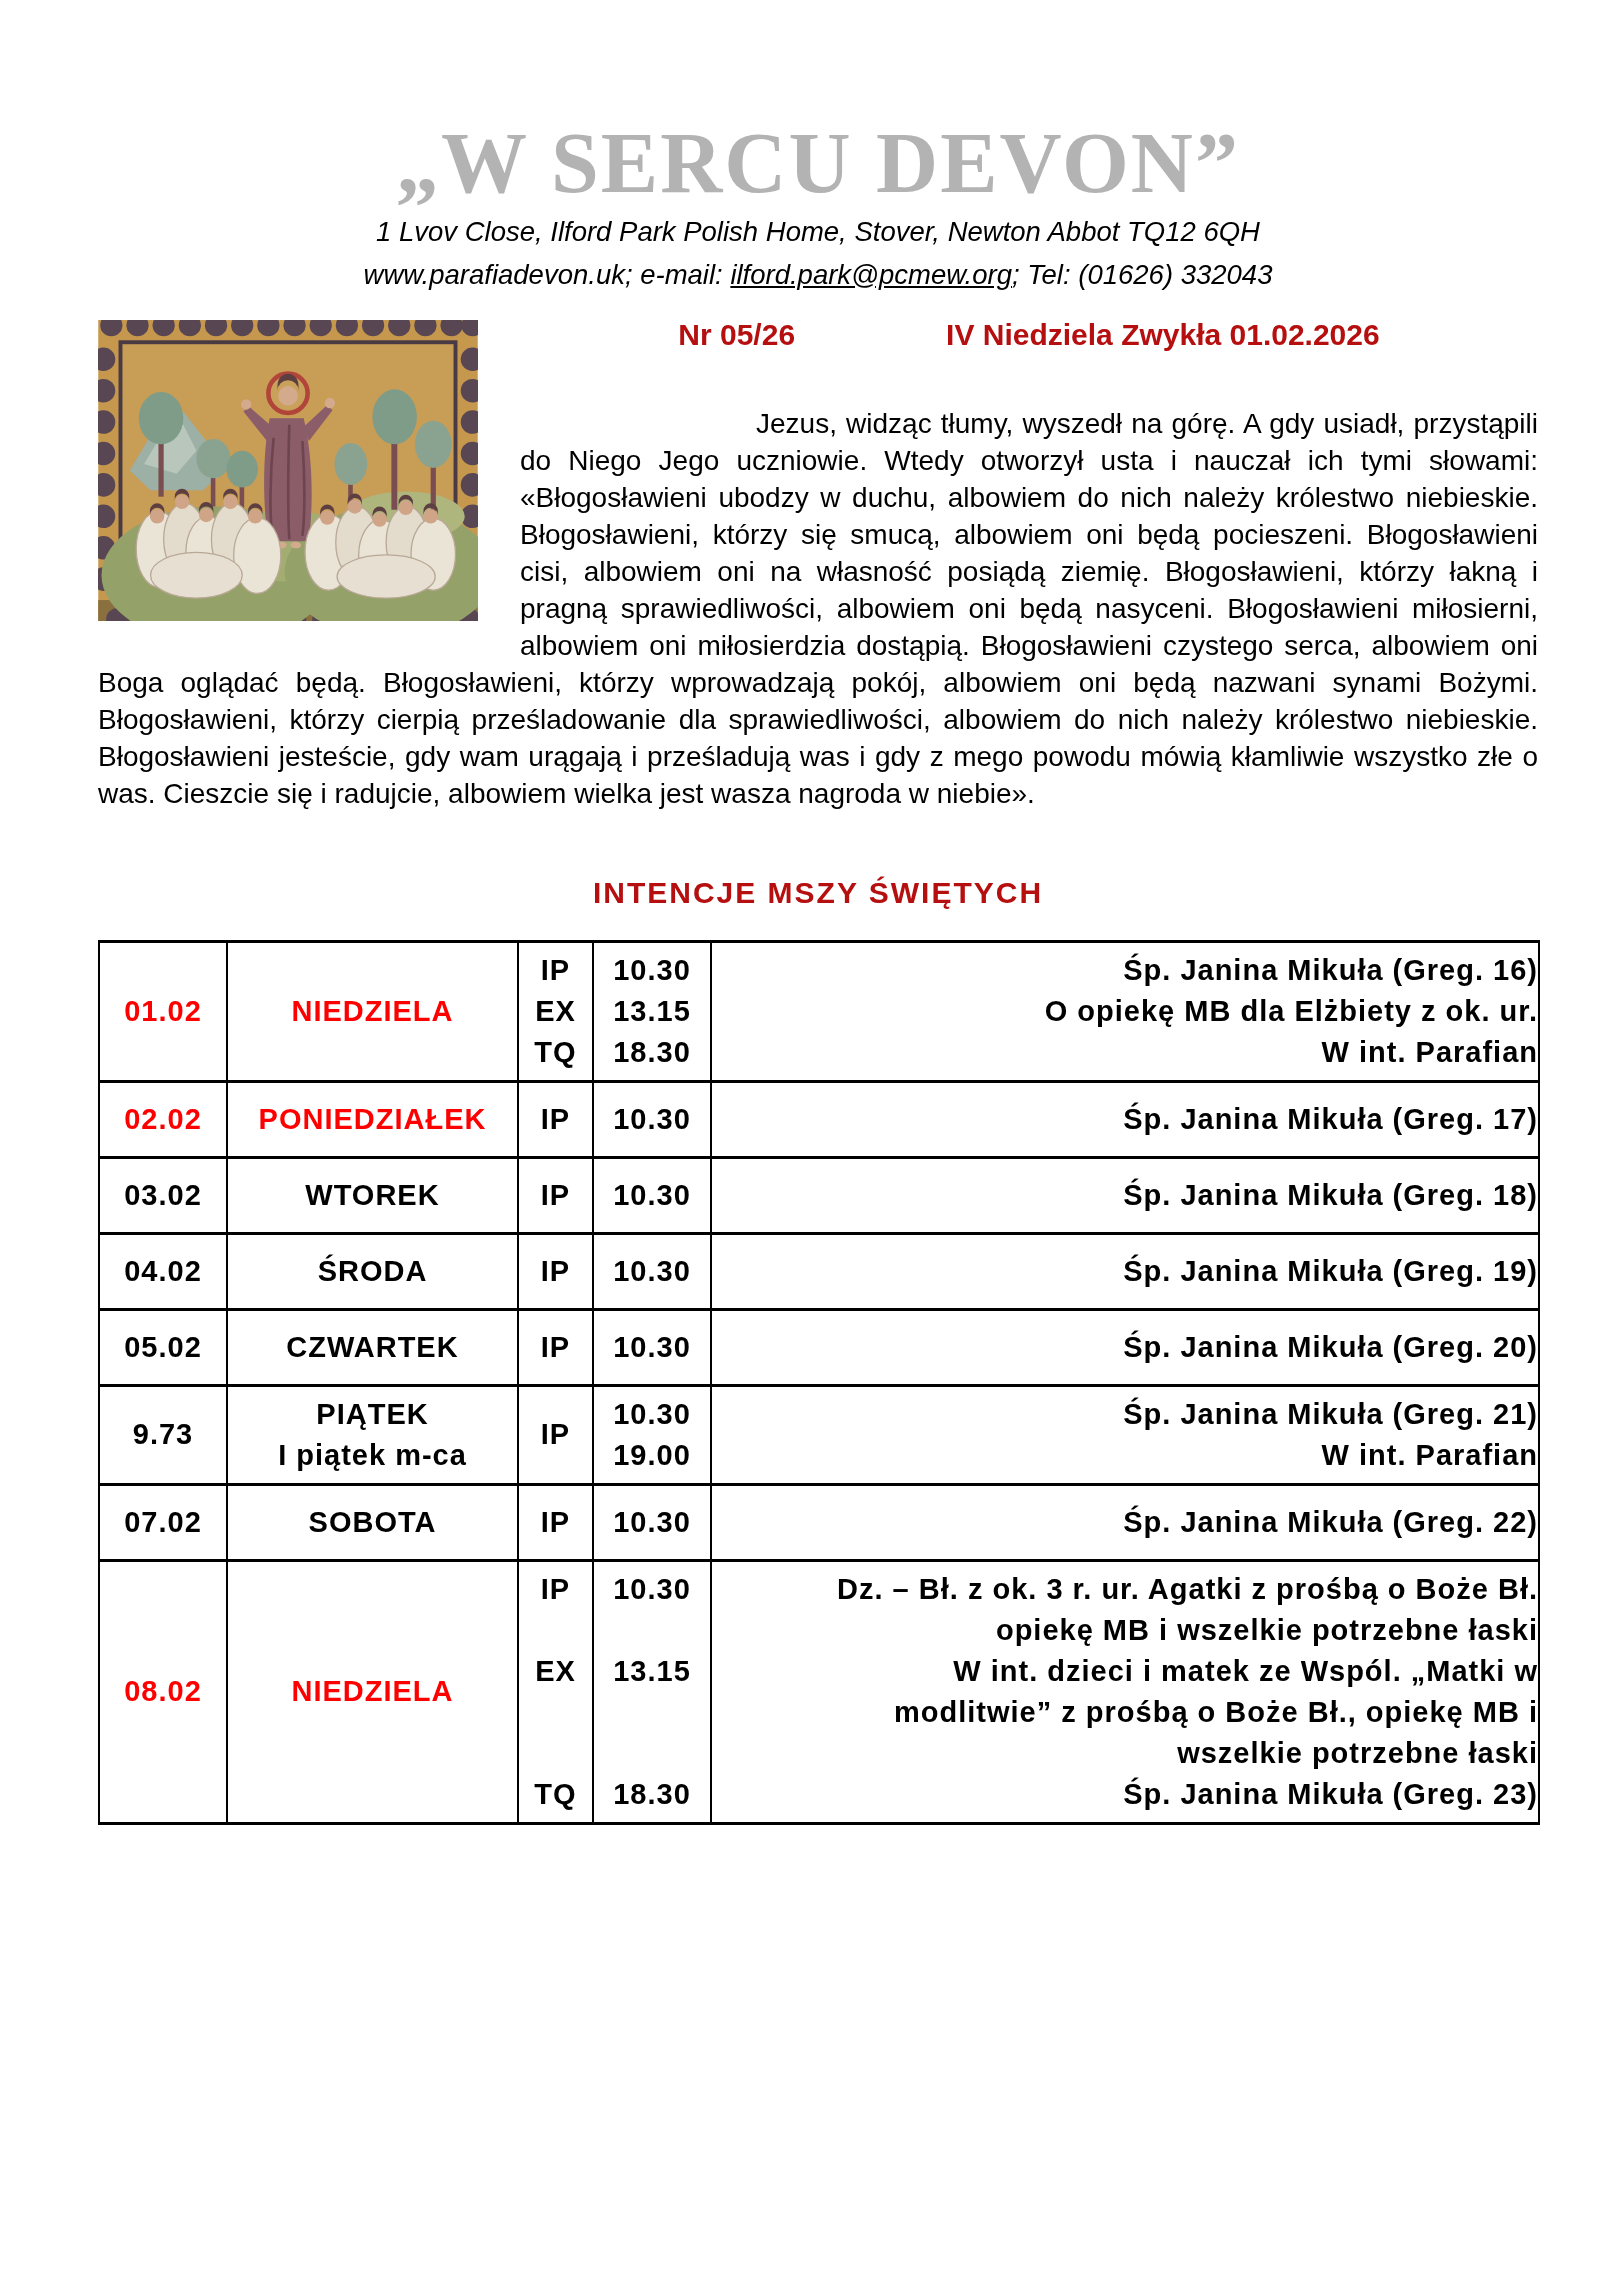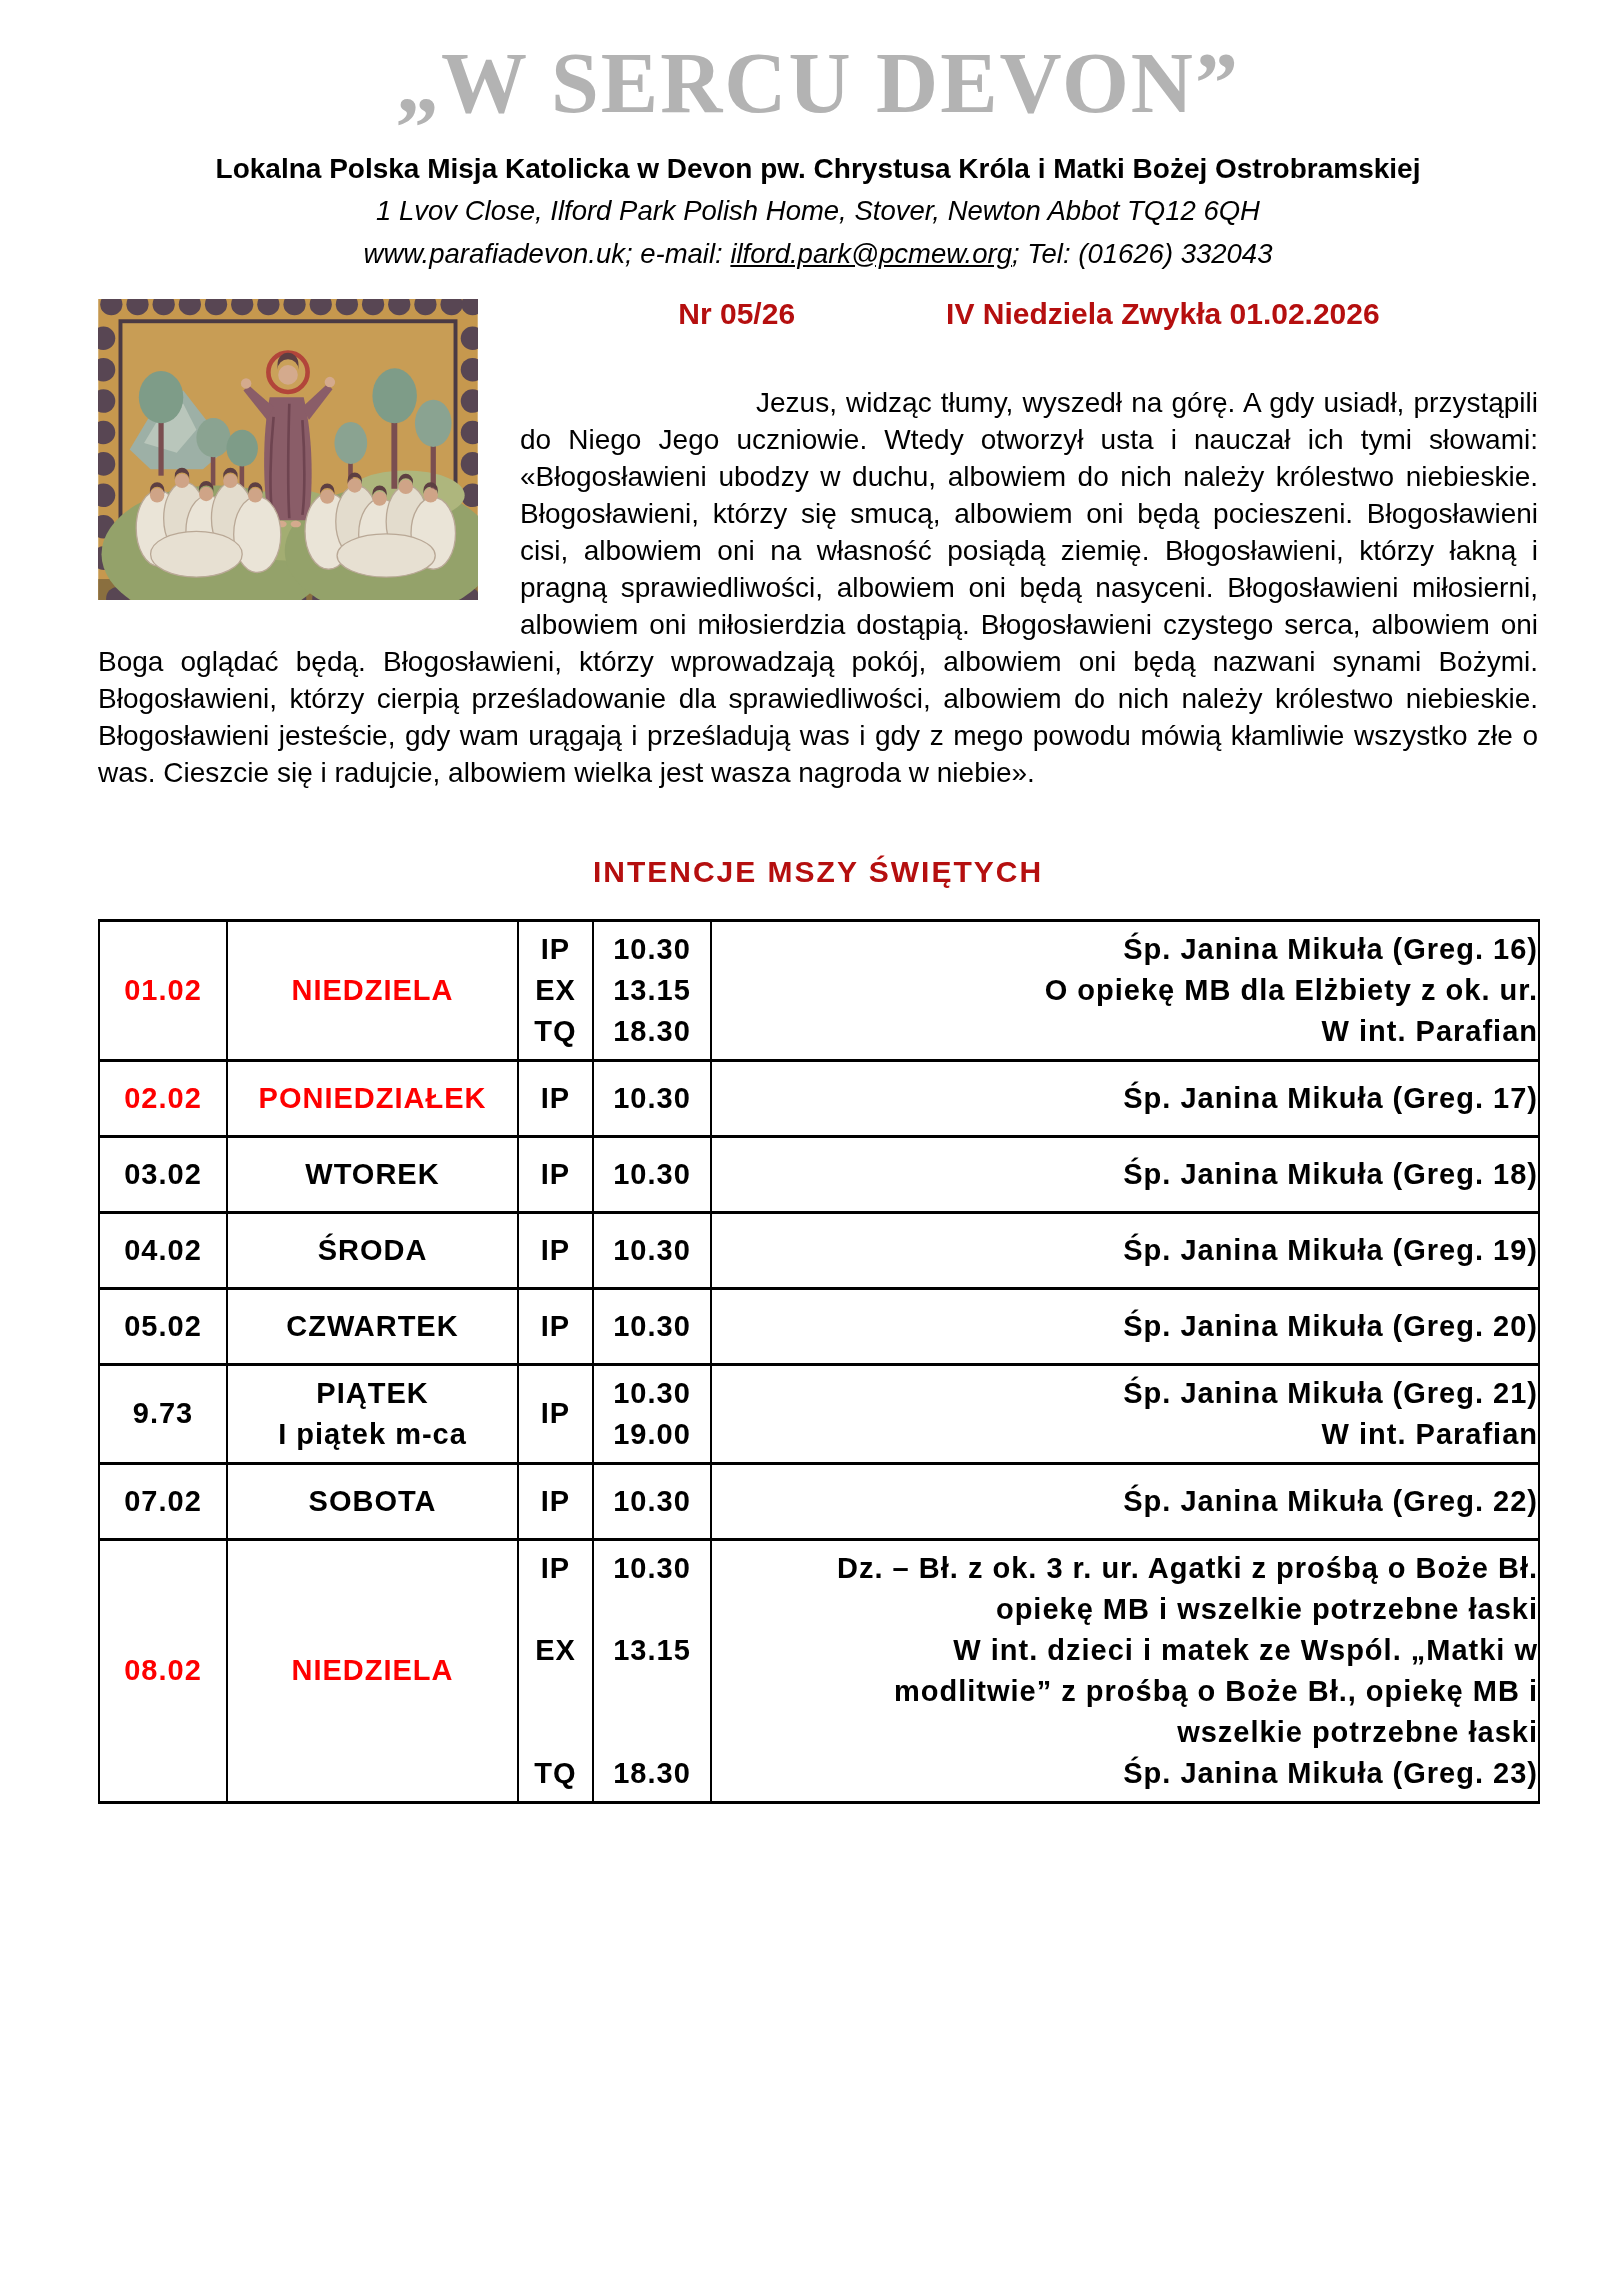--- a/index.html
+++ b/index.html
@@ -10,21 +10,21 @@
   *{box-sizing:border-box;}
   html,body{margin:0;padding:0;background:#888;}
   .page{
     width:1623px;height:2295px;background:#ffffff;position:relative;
     font-family:"Liberation Sans", sans-serif;color:#000;overflow:hidden;
   }
   .content{position:absolute;left:98px;top:0;width:1440px;}
 
   
   .title{
-    margin-top:38px;text-align:center;
+    margin-top:118px;text-align:center;
     font-family:"Liberation Serif", serif;font-weight:bold;
     font-size:86px;line-height:1.05;color:var(--title-gray);letter-spacing:2px;
   }
   .hline{text-align:center;line-height:37px;}
   .h-pl{margin-top:22px;font-weight:bold;font-size:28px;}
   .h-en{margin-top:5.2px;font-size:28px;}
   .h-ad{margin-top:5.2px;font-size:27.5px;font-style:italic;}
   .h-ct{margin-top:5.2px;font-size:27.5px;font-style:italic;}
   .email{text-decoration:underline;}
 
@@ -57,21 +57,20 @@
   .line{line-height:41px;white-space:nowrap;}
   .red-row .c-date,.red-row .c-day{color:var(--bright-red);}
 </style>
 </head>
 <body>
 
 <div class="page">
   <div class="content">
 
     <div class="title">„W SERCU DEVON”</div>
-    <div class="hline h-pl">Lokalna Polska Misja Katolicka w Devon pw. Chrystusa Króla i Matki Bożej Ostrobramskiej</div>
     <div class="hline h-ad">1 Lvov Close, Ilford Park Polish Home, Stover, Newton Abbot TQ12 6QH</div>
     <div class="hline h-ct"><span>www.parafiadevon.uk;  e-mail: </span><span class="email">ilford.park@pcmew.org</span><span>; Tel: (01626) 332043</span></div>
 
     <div class="article">
       <div class="figure">
 
         <svg viewBox="0 0 580 460" xmlns="http://www.w3.org/2000/svg">
           <rect x="0" y="0" width="580" height="460" fill="#c6984e"></rect>
 
           <g fill="#584653">

